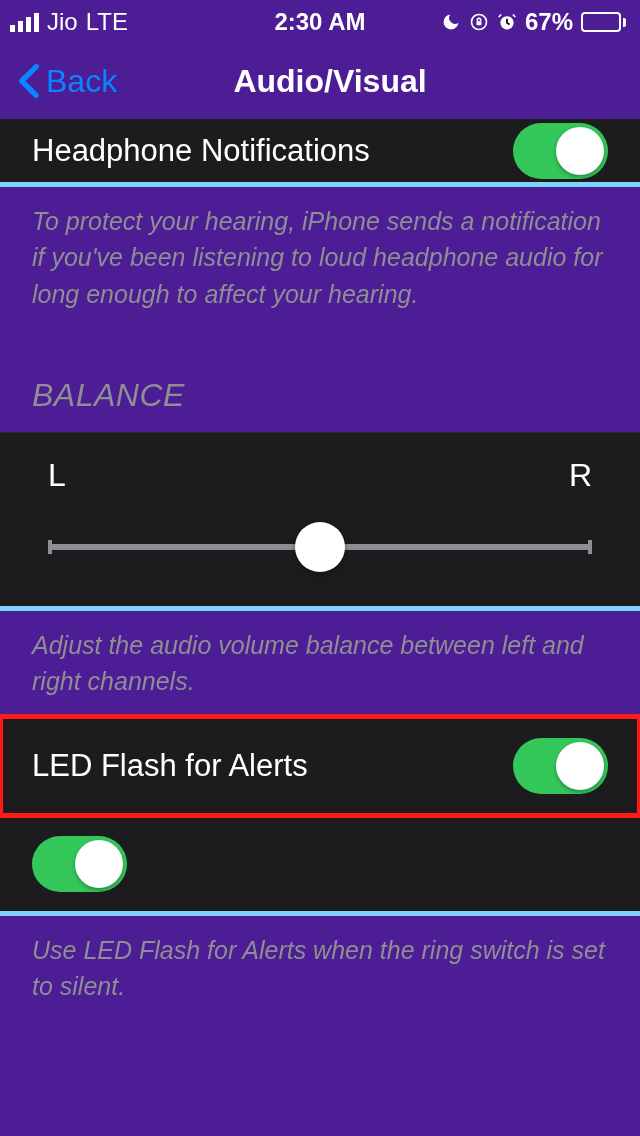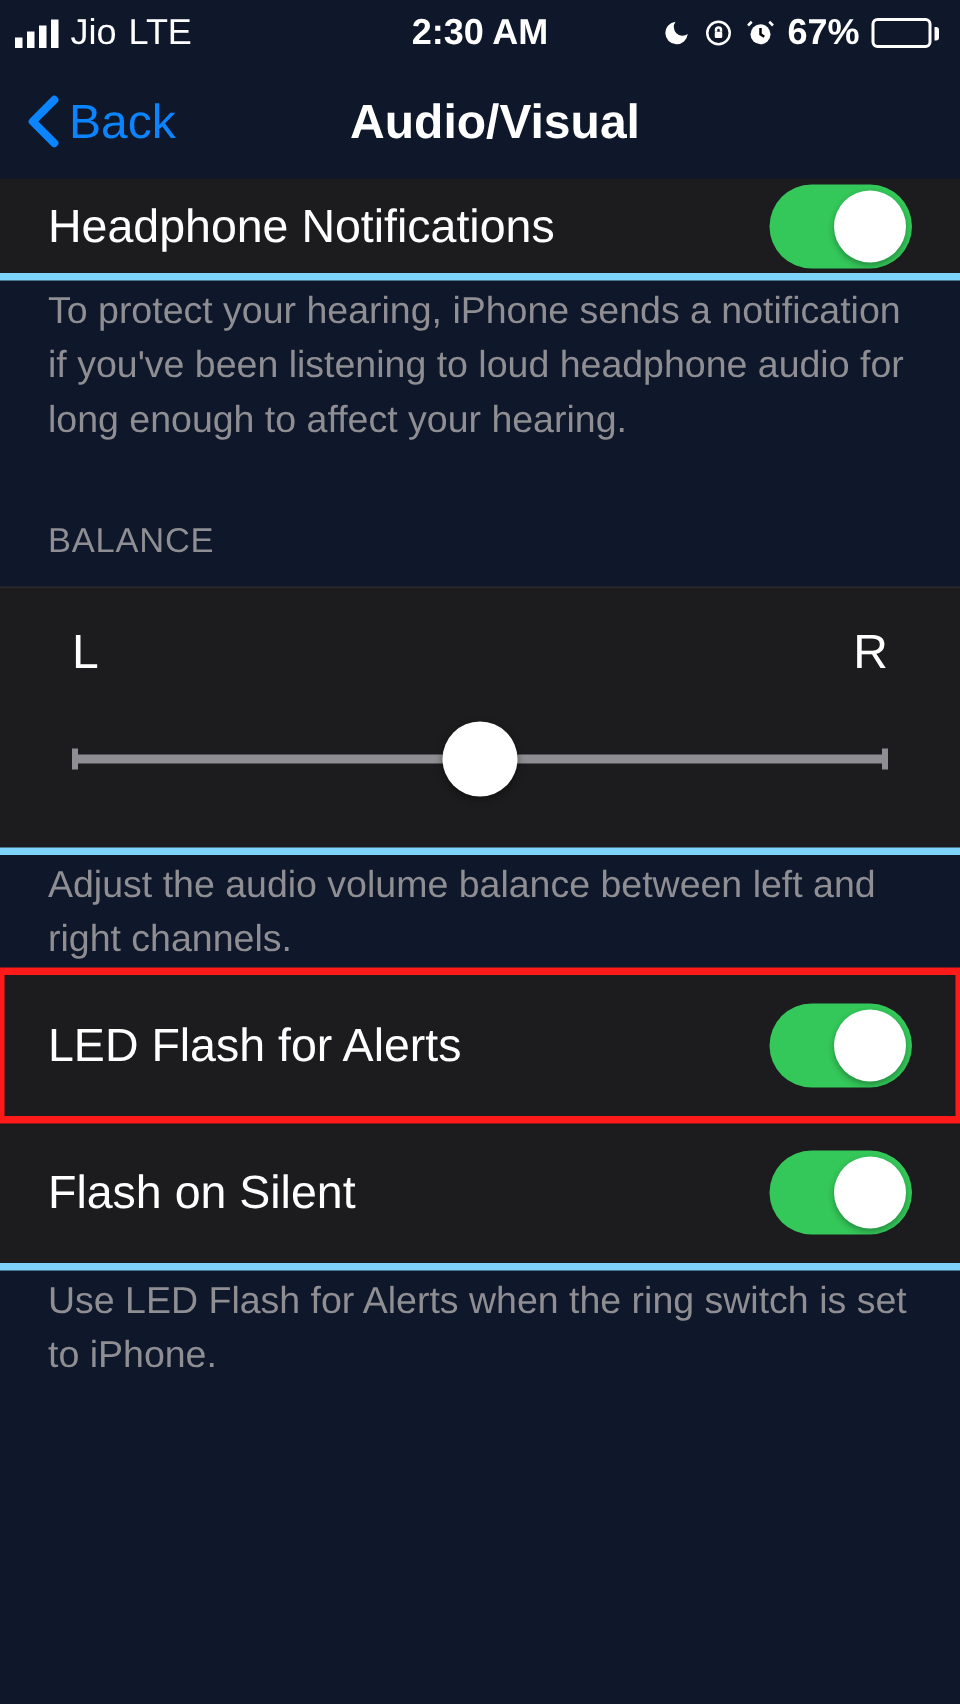--- a/index.html
+++ b/index.html
@@ -1,17 +1,17 @@
 <!DOCTYPE html>
 <html><head>
 <meta charset="utf-8">
 <style>
   * { box-sizing: border-box; margin: 0; padding: 0; }
   html, body { width: 640px; height: 1136px; background: #000; color: #fff; font-family: -apple-system, "Helvetica Neue", Helvetica, Arial, sans-serif; overflow: hidden; }
-  .screen { width: 640px; height: 1136px; background: #0f172a; display: flex; flex-direction: column; }
+  .screen { width: 640px; height: 1136px; background: #4c1d95; display: flex; flex-direction: column; }
   
   .status-bar { height: 44px; display: flex; align-items: center; justify-content: space-between; padding: 0 14px 0 10px; font-size: 24px; font-weight: 600; color:#fff; }
   .status-left, .status-right { display: flex; align-items: center; gap: 8px; }
   .status-center { position:absolute; left:0; right:0; text-align:center; pointer-events:none; font-weight:600;}
   .signal-bars { display:flex; align-items:flex-end; gap:3px; height:20px;}
   .signal-bars span{ width:5px; background:#fff; display:block;}
   .signal-bars span:nth-child(1){height:7px;}
   .signal-bars span:nth-child(2){height:11px;}
   .signal-bars span:nth-child(3){height:15px;}
   .signal-bars span:nth-child(4){height:19px;}
@@ -27,22 +27,22 @@
   .back-btn { display:flex; align-items:flex-start; gap:6px; color:#0a84ff; font-size:32px; }
   .back-chevron svg{ display:block; }
   .nav-title { position:absolute; left:0; right:0; text-align:center; font-size:32px; font-weight:600; color:#fff; pointer-events:none;padding-left:20px;}
   
   .content { flex:1; overflow:hidden; }
   .cell { background:#1c1c1e; padding: 0 32px; height: 74px; display:flex; align-items:center; justify-content:space-between; }
   .cell + .cell { border-top:1px solid #2a2a2c; }
   .cell-label { font-size:31px; color:#fff; }
   .group-first { border-top:1px solid #2a2a2c; }
   .group-last { border-bottom:5px solid #7dd3fc; }
-  .footer-text, .header-text { padding: 2px 32px; font-size:25px; line-height:1.45; color:#8e8e93; }
-  .header-text { padding-top: 44px; padding-bottom: 14px; text-transform: uppercase; letter-spacing:0.5px; font-size:23px;}
+  .footer-text, .header-text { padding: 16px 32px; font-size:25px; line-height:1.45; color:#8e8e93;font-style:italic; }
+  .header-text { padding-top: 44px; padding-bottom: 14px; text-transform: uppercase; letter-spacing:0.5px; font-size:32px;}
   
   .cut-top { height: 68px; }
   
   .toggle { width:95px; height:56px; border-radius:28px; background:#34c759; position:relative; flex:0 0 auto;}
   .toggle .knob{ position:absolute; right:4px; top:4px; width:48px; height:48px; border-radius:50%; background:#fff; box-shadow:0 2px 4px rgba(0,0,0,.3);}
   
   .balance-cell { background:#1c1c1e; padding: 24px 48px 34px 48px; }
   .balance-labels { display:flex; justify-content:space-between; font-size:32px; color:#fff; margin-bottom:28px;}
   .slider { position:relative; height:50px; display:flex; align-items:center;}
   .track { position:absolute; left:0; right:0; height:6px; background:#8e8e93; border-radius:3px;}
@@ -139,22 +139,21 @@
 
 
     <div class="cell led group-first highlight">
       <span class="cell-label">LED Flash for Alerts</span>
       <span class="toggle">
           <span class="knob"></span>
         </span>
     </div>
 
     <div class="cell flash-silent group-last">
-      <span class="cell-label">Flash on Silent</span>
       <span class="toggle">
           <span class="knob"></span>
         </span>
     </div>
 
-    <div class="footer-text">Use LED Flash for Alerts when the ring switch is set to iPhone.</div>
+    <div class="footer-text">Use LED Flash for Alerts when the ring switch is set to silent.</div>
 
   </div>
 </div>
 
 </body></html>

